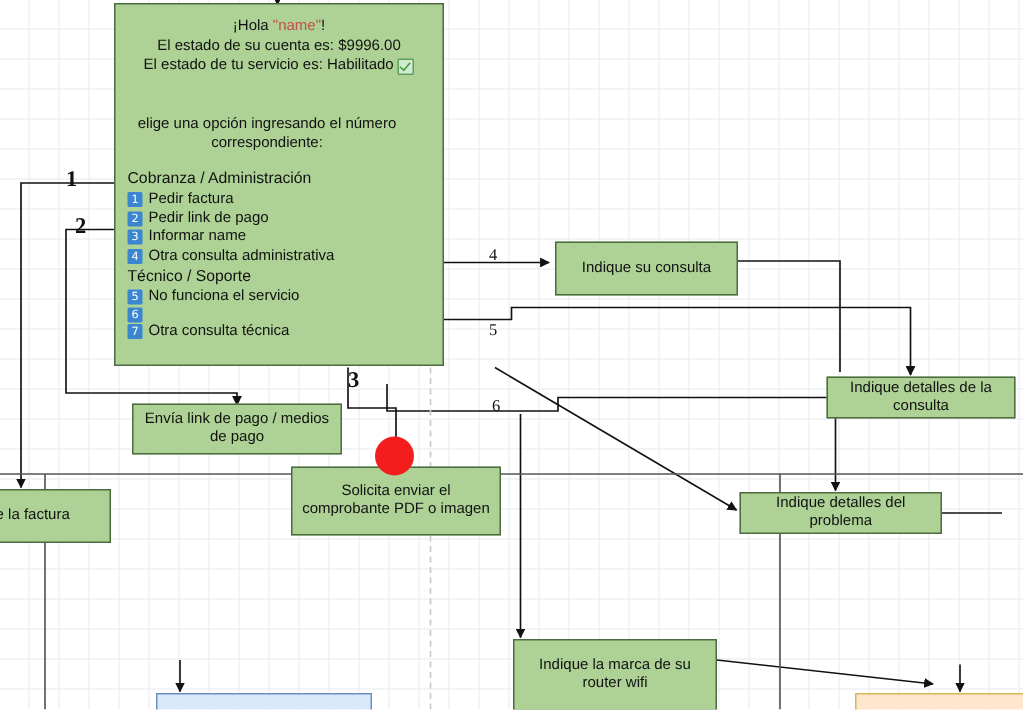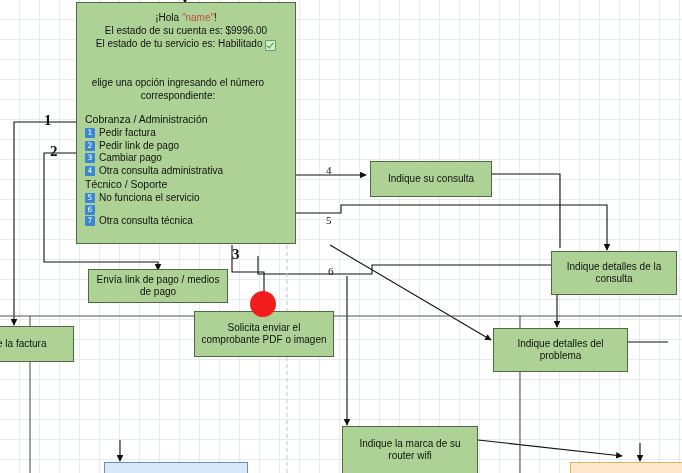--- a/index.html
+++ b/index.html
@@ -223,21 +223,21 @@
       <div class="menu-item">
         <span class="badge">1</span>
         <span>Pedir factura</span>
       </div>
       <div class="menu-item">
         <span class="badge">2</span>
         <span>Pedir link de pago</span>
       </div>
       <div class="menu-item">
         <span class="badge">3</span>
-        <span>Cambiar pago</span>
+        <span>Informar name</span>
       </div>
       <div class="menu-item">
         <span class="badge">4</span>
         <span>Otra consulta administrativa</span>
       </div>
 
       <div class="menu-header second">Técnico / Soporte</div>
 
       <div class="menu-item">
         <span class="badge">5</span>
@@ -254,23 +254,23 @@
   </div>
 
   <div class="node" style="left:-36px; top:326px; width:110px; height:36px;">de la factura</div>
 
   <div class="node" style="left:88px; top:269px; width:140px; height:34px;">Envía link de pago / medios de pago</div>
 
   <div class="node" style="left:194px; top:311px; width:140px; height:46px;">Solicita enviar el comprobante PDF o imagen</div>
 
   <div class="node" style="left:370px; top:161px; width:122px; height:36px;">Indique su consulta</div>
 
-  <div class="node" style="left:551px; top:251px; width:126px; height:44px;">Indique detalles de la consulta</div>
-
-  <div class="node" style="left:493px; top:328px; width:135px; height:44px;">Indique detalles del problema</div>
+  <div class="node" style="left:551px; top:251px; width:126px; height:28px;">Indique detalles de la consulta</div>
+
+  <div class="node" style="left:493px; top:328px; width:135px; height:28px;">Indique detalles del problema</div>
 
   <div class="node" style="left:342px; top:426px; width:136px; height:48px;">Indique la marca de su router wifi</div>
 
   <div class="node node-blue" style="left:104px; top:462px; width:144px; height:26px;"></div>
 
   <div class="node node-orange" style="left:570px; top:462px; width:140px; height:26px;"></div>
 
   <div class="red-dot" style="left:250px; top:291px; width:26px; height:26px;"></div>
 
   <div class="edge-label" style="left:44px; top:112px;">1</div>

